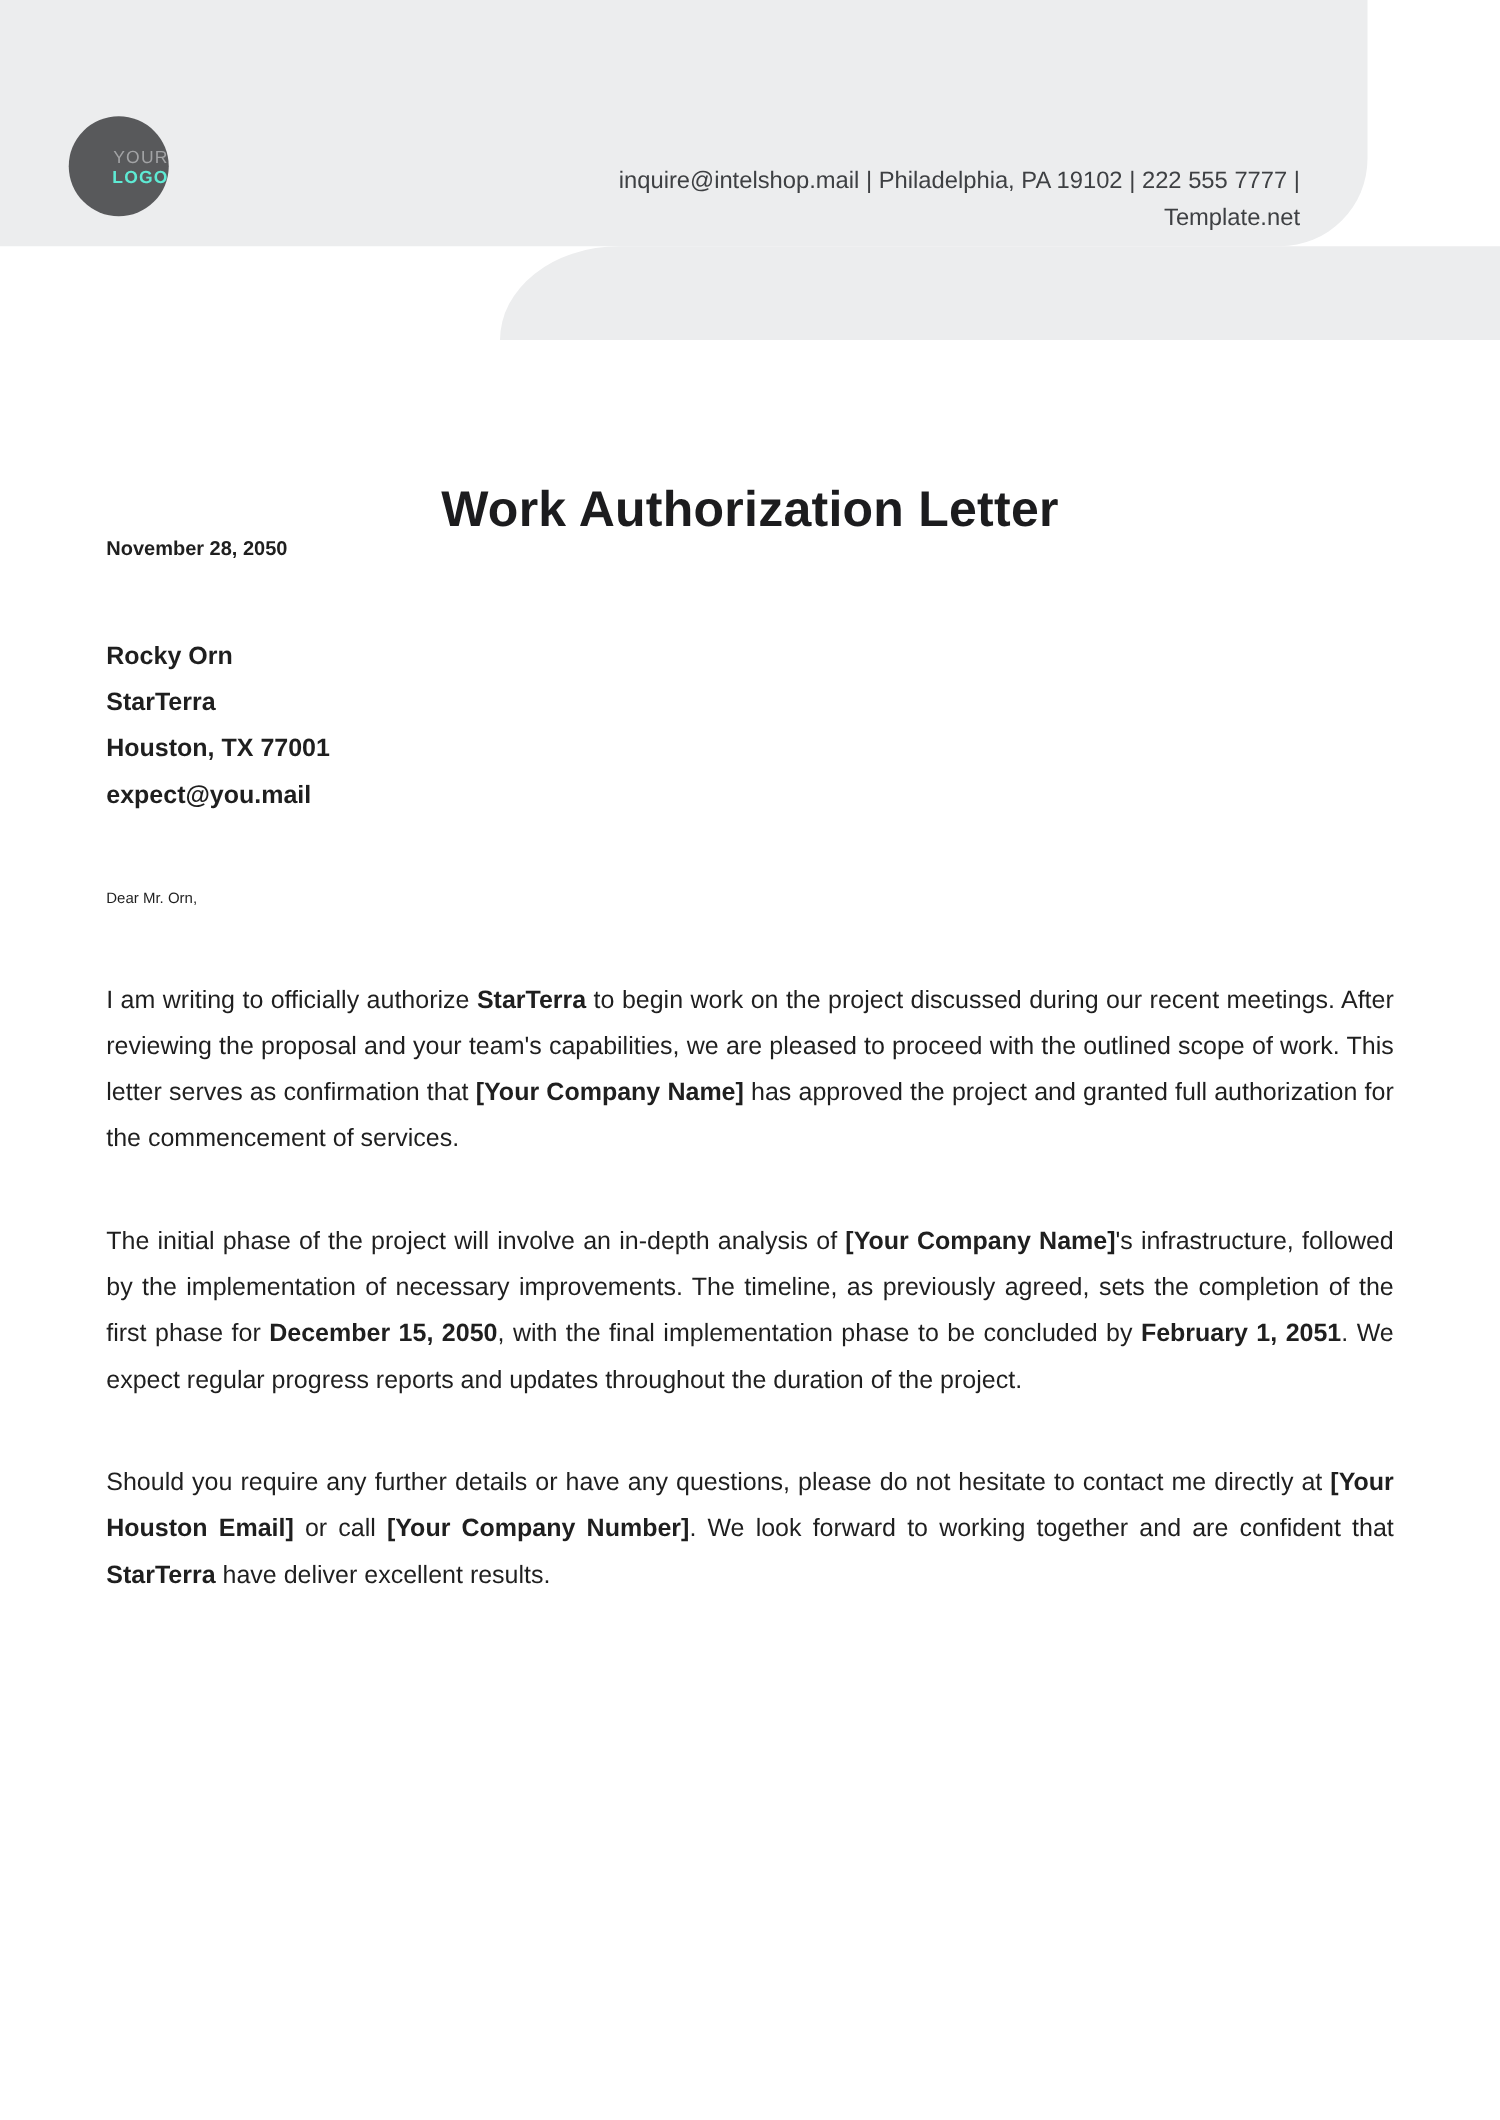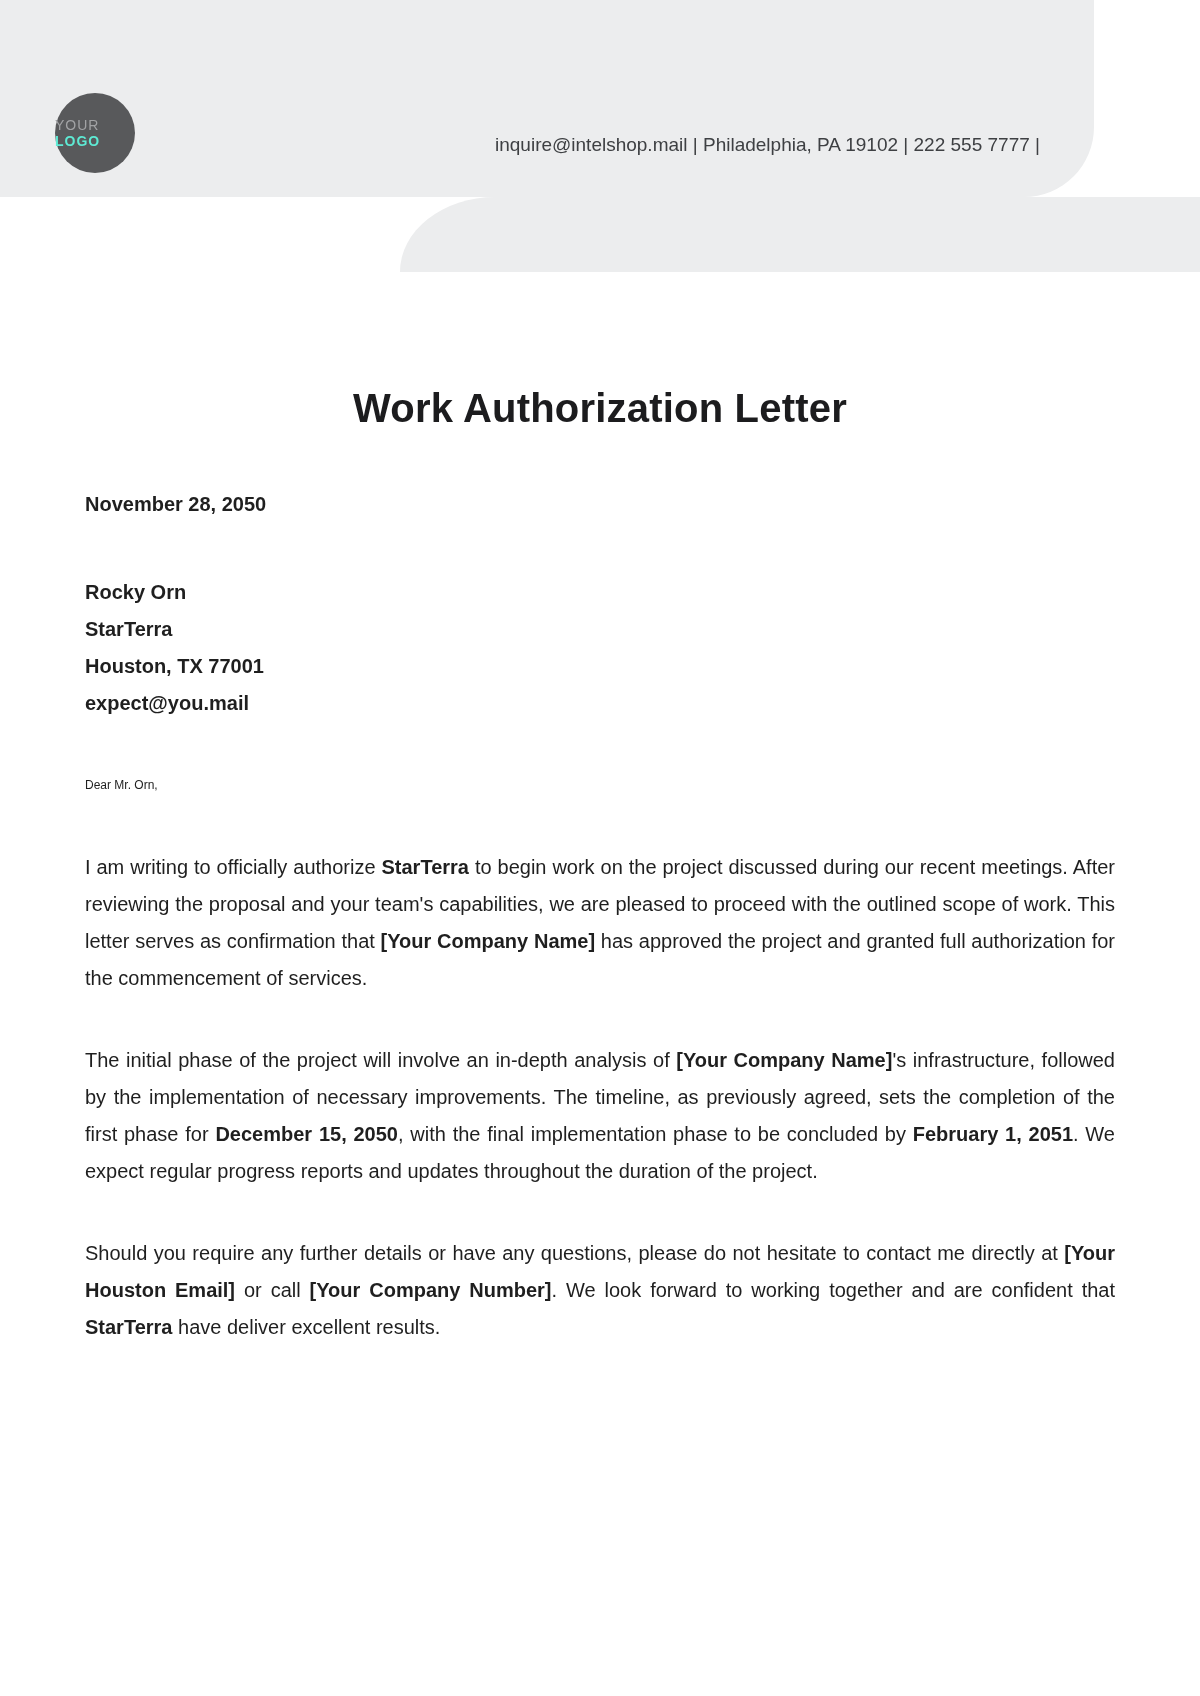--- a/index.html
+++ b/index.html
@@ -27,21 +27,21 @@
     height: 75px;
     background: #ECEDEE;
     border-radius: 95px 0 0 0 / 75px 0 0 0;
   }
   .logo {
     position: absolute; top: 93px; left: 55px;
     width: 80px; height: 80px;
     border-radius: 50%;
     background: #58595B;
     display: flex; flex-direction: column;
-    align-items: flex-start; justify-content: center;
+    align-items: flex-end; justify-content: center;
     line-height: 1.15;
   }
   .logo .logo-your {
     color: #A2A3A5; font-size: 14px; letter-spacing: 1px; font-weight: 400;
   }
   .logo .logo-logo {
     color: #5eead4; font-size: 14px; letter-spacing: 1px; font-weight: 700;
   }
   .contact {
     position: absolute; top: 100px; right: 160px;
@@ -55,22 +55,21 @@
   .content { padding: 0 85px; }
   .letter-title {
     margin-top: 114px;
     text-align: center;
     font-size: 40px;
     font-weight: 700;
     color: #1C1C1E;
     letter-spacing: 0.2px;
   }
   .date {
-    margin-top: 62px;
-    font-size: 20px;
+    font-size: 16px;
     font-weight: 700;
   }
   .recipient { margin-top: 58px; }
   .recipient div {
     font-size: 20px;
     font-weight: 700;
     line-height: 37px;
   }
   .salutation {
     margin-top: 45px;
@@ -94,20 +93,21 @@
     <div class="band-top"></div>
     <div class="band-side"></div>
 
     <div class="logo">
       <span class="logo-your">YOUR</span>
       <span class="logo-logo">LOGO</span>
     </div>
 
     <div class="contact">
       <div>inquire@intelshop.mail | Philadelphia, PA 19102 | 222 555 7777 |</div>
+      <div>Template.net</div>
     </div>
   </header>
 
   <main class="content">
     <h1 class="letter-title">Work Authorization Letter</h1>
 
     <div class="date">November 28, 2050</div>
 
     <div class="recipient">
       <div>Rocky Orn</div>

